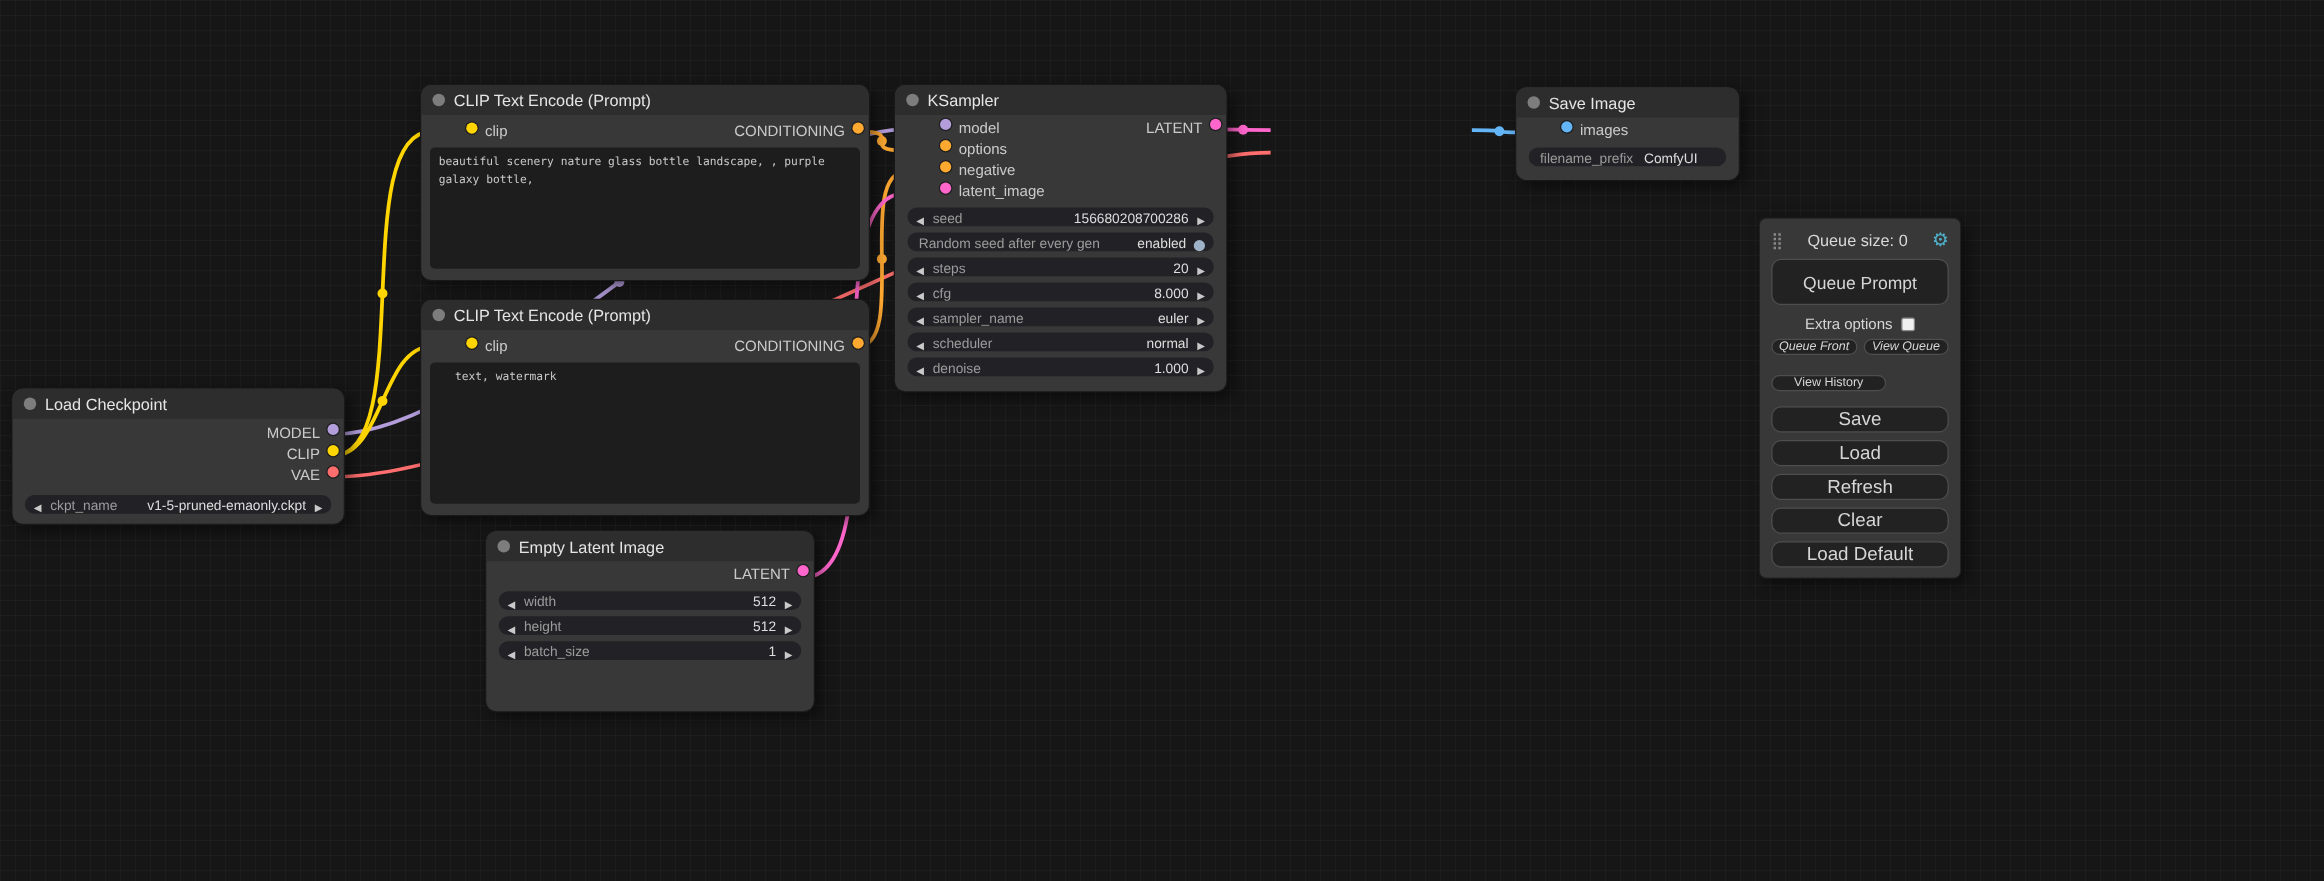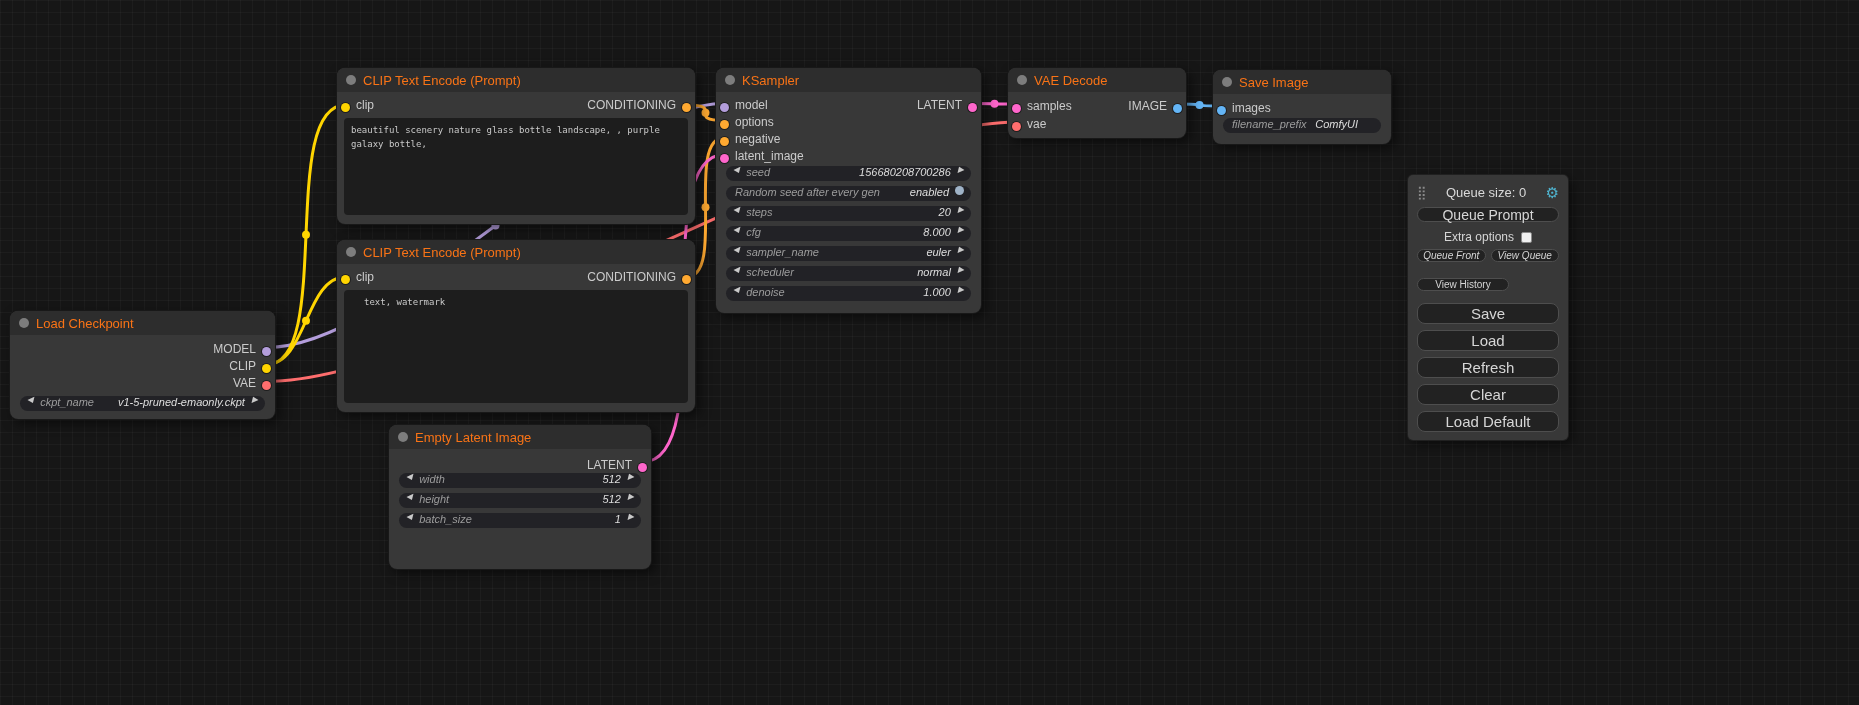--- a/index.html
+++ b/index.html
@@ -17,34 +17,34 @@
 
   
   .node{
     position:absolute; z-index:2;
     background:#383838; border-radius:8px;
     box-shadow:0 0 0 1px #181818, 4px 4px 12px rgba(0,0,0,.55);
   }
   .node-title{
     height:24px; display:flex; align-items:center; gap:7px;
     padding:0 9px; background:#2d2d2d; border-radius:8px 8px 0 0;
-    color:#f97316; font-size:13px; white-space:nowrap;
+    color:#e5e5e5; font-size:13px; white-space:nowrap;
   }
   .collapse-dot{ width:10px; height:10px; border-radius:50%; background:#7d7d7d; flex:0 0 auto; }
   .slots{ position:relative; }
-  .slot{ display:flex; align-items:flex-end; gap:6px; color:#cbcbcb; font-size:12px; white-space:nowrap; }
+  .slot{ display:flex; align-items:flex-start; gap:6px; color:#cbcbcb; font-size:12px; white-space:nowrap;margin-left:32px; }
   .slot.in{ padding-left:4px; }
   .slot.out{ justify-content:flex-end; padding-right:4px; }
   .dot{ width:9px; height:9px; border-radius:50%; background:#888; flex:0 0 auto; box-shadow:0 0 0 1px rgba(0,0,0,.45); }
   .row-lr{ display:flex; justify-content:space-between; align-items:center; }
 
   .widget{
     height:15px; margin:0 10px 5px; background:#222226; border-radius:8px;
-    display:flex; align-items:flex-start; padding:0 7px;
-    font-size:11px; color:#9c9c9c; white-space:nowrap;font-style:italic;
+    display:flex; align-items:flex-end; padding:0 7px;
+    font-size:11px; color:#9c9c9c; white-space:nowrap;
   }
   .widget .arrow{ color:#c9c9c9; font-size:8px; line-height:1; }
   .widget .wlabel{ margin:0 7px; }
   .widget .wvalue{ color:#dedede; margin-left:auto; margin-right:7px; }
   .widget.no-arrows .wlabel{ margin-left:2px; }
   .widget.no-arrows .wvalue{ margin-right:16px; }
   .toggle-dot{ width:9px; height:9px; border-radius:50%; margin-left:2px; flex:0 0 auto; }
 
   .prompt-text{
     display:block; width:calc(100% - 14px); margin:3px 7px 0;
@@ -80,21 +80,21 @@
   }
   .qm-header{ display:flex; align-items:center; height:20px; }
   .qm-drag{ color:#8a8a8a; font-size:13px; cursor:grab; }
   .qm-size{ flex:1; text-align:center; font-size:13px; color:#d9d9d9; }
   .qm-gear{ font-size:15px; cursor:pointer; line-height:1; }
   .btn{
     background:#222; border:1px solid #4e4e4e; color:#d6d6d6;
     border-radius:8px; display:flex; align-items:center; justify-content:center;
     cursor:pointer;
   }
-  .qm-queue-prompt{ margin-top:5px; height:15px; font-size:14px; }
+  .qm-queue-prompt{ margin-top:5px; height:37px; font-size:14px; }
   .qm-extra{ margin-top:8px; height:14px; display:flex; align-items:center; justify-content:center; gap:7px; font-size:12px; }
   .qm-checkbox{ width:11px; height:11px; background:#f0f0f0; border:1px solid #8a8a8a; border-radius:2px; }
   .qm-small-row{ display:flex; gap:5px; margin-top:5px; }
   .qm-small-row .btn{ flex:1; height:13px; font-size:10px; border-radius:10px;font-style:italic; }
   .qm-history-row{ display:flex; justify-content:flex-start; margin-top:16px; }
   .qm-history-row .btn{ width:92px; height:13px; font-size:10px; border-radius:10px; }
   .qm-big{ margin-top:12px; display:flex; flex-direction:column; gap:6px; }
   .qm-big .btn{ height:21px; font-size:15px; }
 </style>
 </head>
@@ -279,40 +279,20 @@
       <span class="arrow">▶</span>
     </div>
     <div class="widget">
       <span class="arrow">◀</span>
       <span class="wlabel">denoise</span>
       <span class="wvalue">1.000</span>
       <span class="arrow">▶</span>
     </div>
   </div>
 
-  <div class="node" style="left:1008px;top:68px;width:178px;height:70px">
-    <div class="node-title">
-      <span class="collapse-dot"></span>
-      <span>VAE Decode</span>
-    </div>
-    <div class="slots vd-slots">
-      <div class="slot out ks-out">
-        <span>IMAGE</span>
-        <span class="dot" style="background: rgb(100, 181, 246);"></span>
-      </div>
-      <div class="slot in">
-        <span class="dot" style="background: rgb(255, 102, 204);"></span>
-        <span>samples</span>
-      </div>
-      <div class="slot in">
-        <span class="dot" style="background: rgb(255, 110, 110);"></span>
-        <span>vae</span>
-      </div>
-    </div>
-  </div>
 
   <div class="node" style="left:1213px;top:70px;width:178px;height:74px">
     <div class="node-title">
       <span class="collapse-dot"></span>
       <span>Save Image</span>
     </div>
     <div class="slots si-slots">
       <div class="slot in">
         <span class="dot" style="background: rgb(100, 181, 246);"></span>
         <span>images</span>

